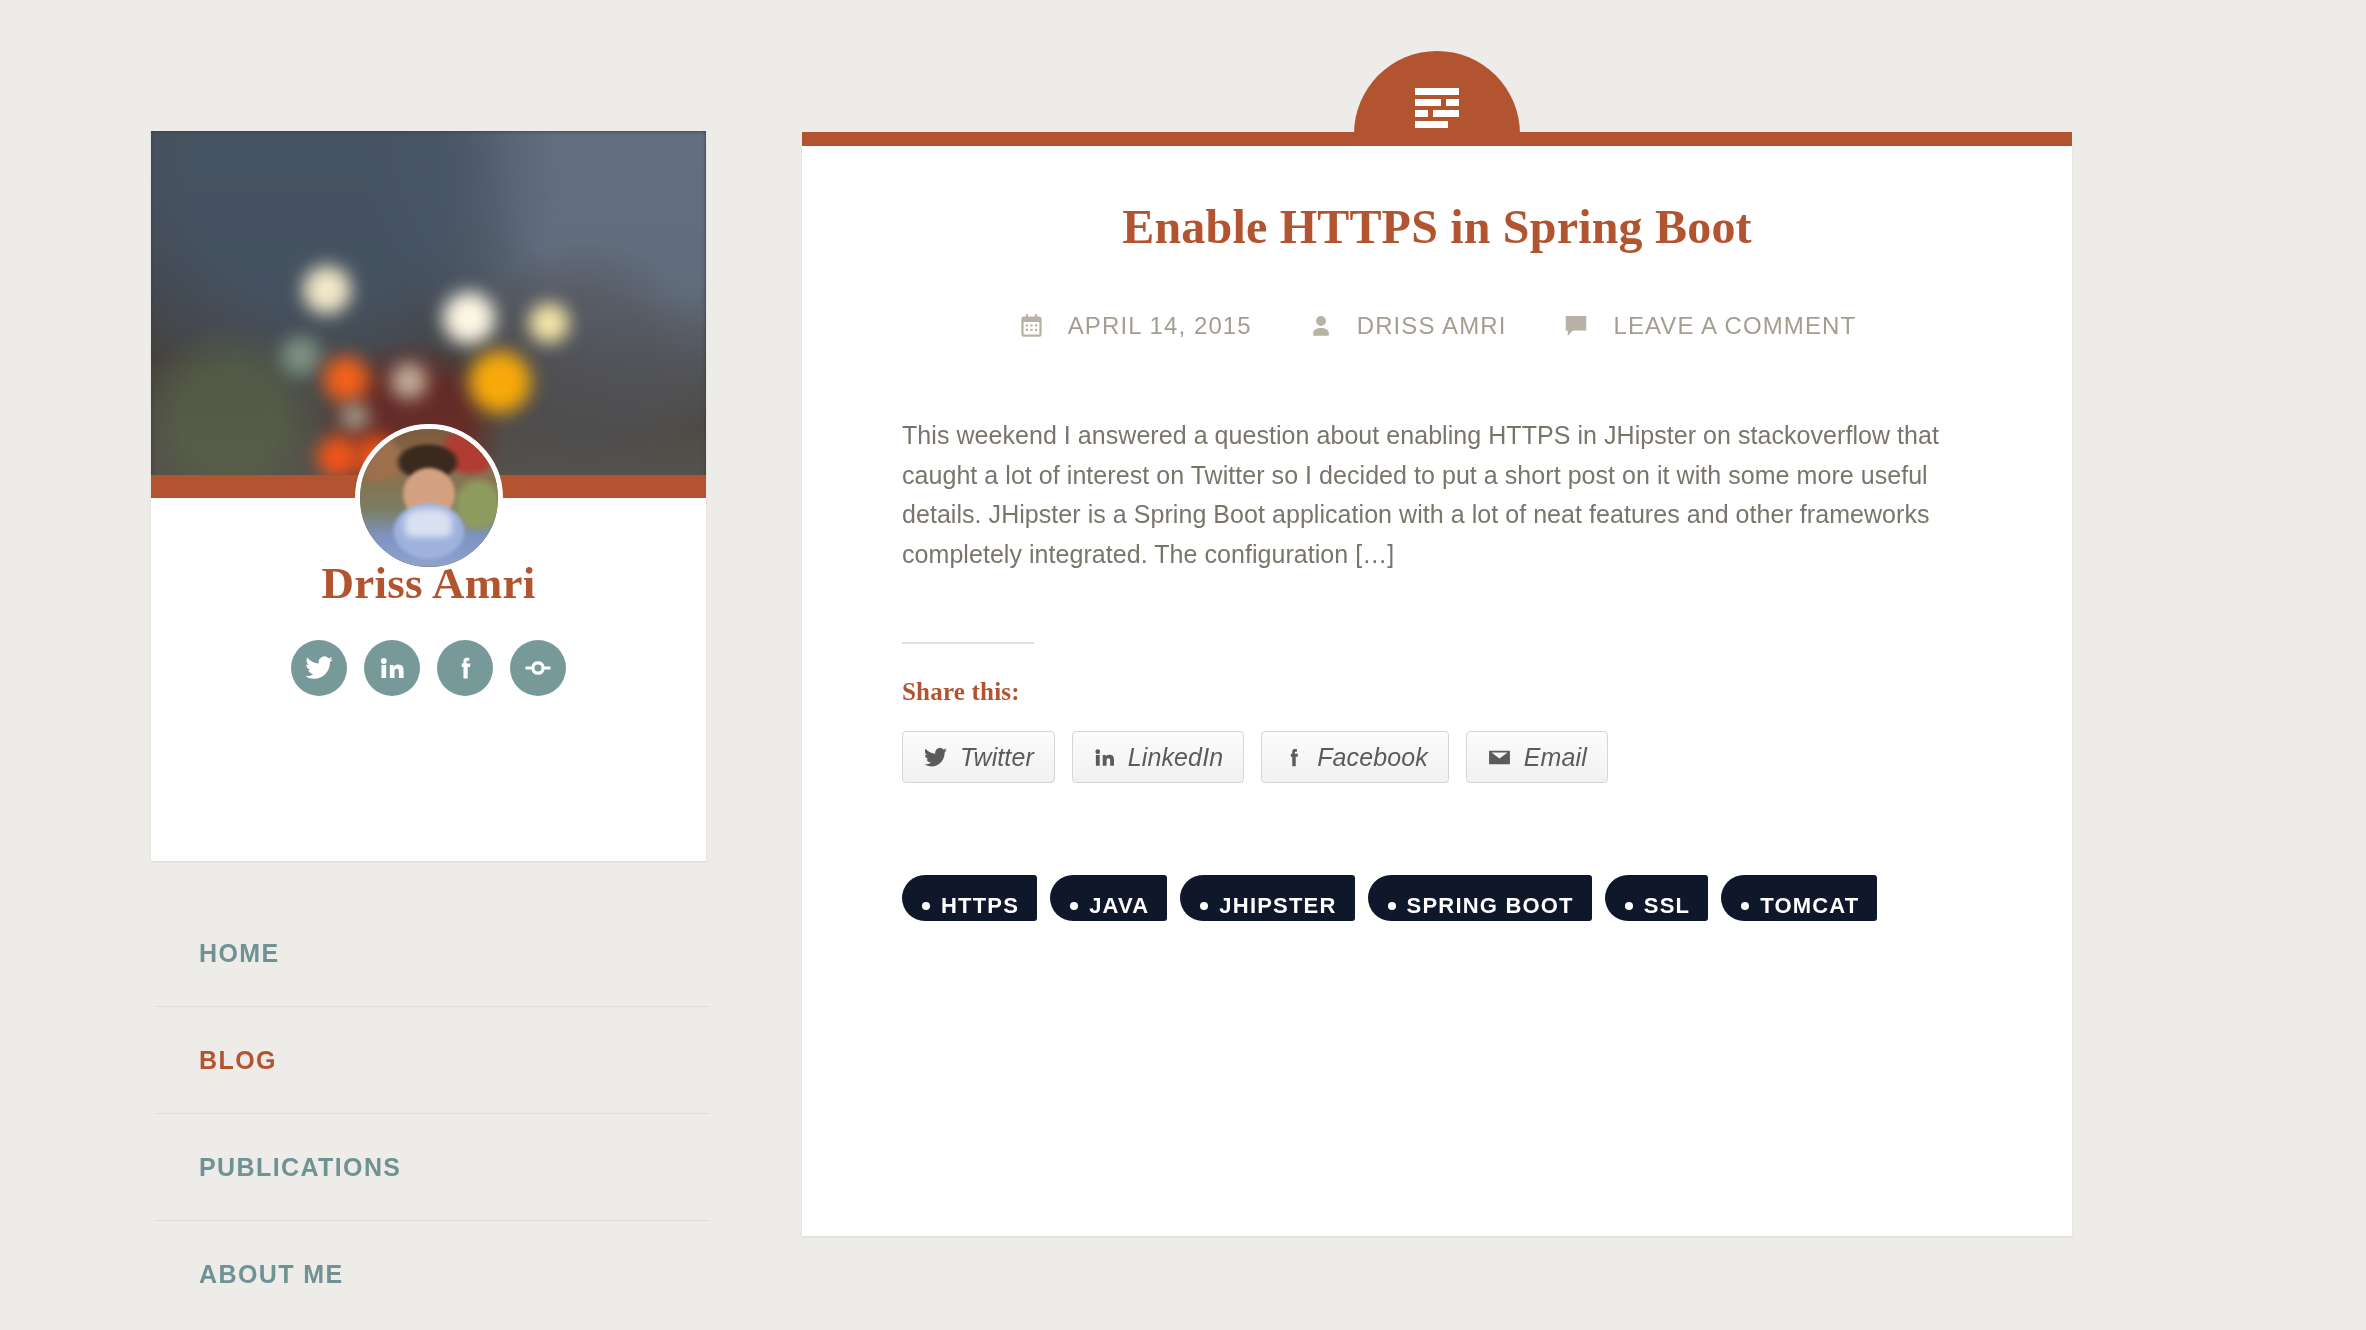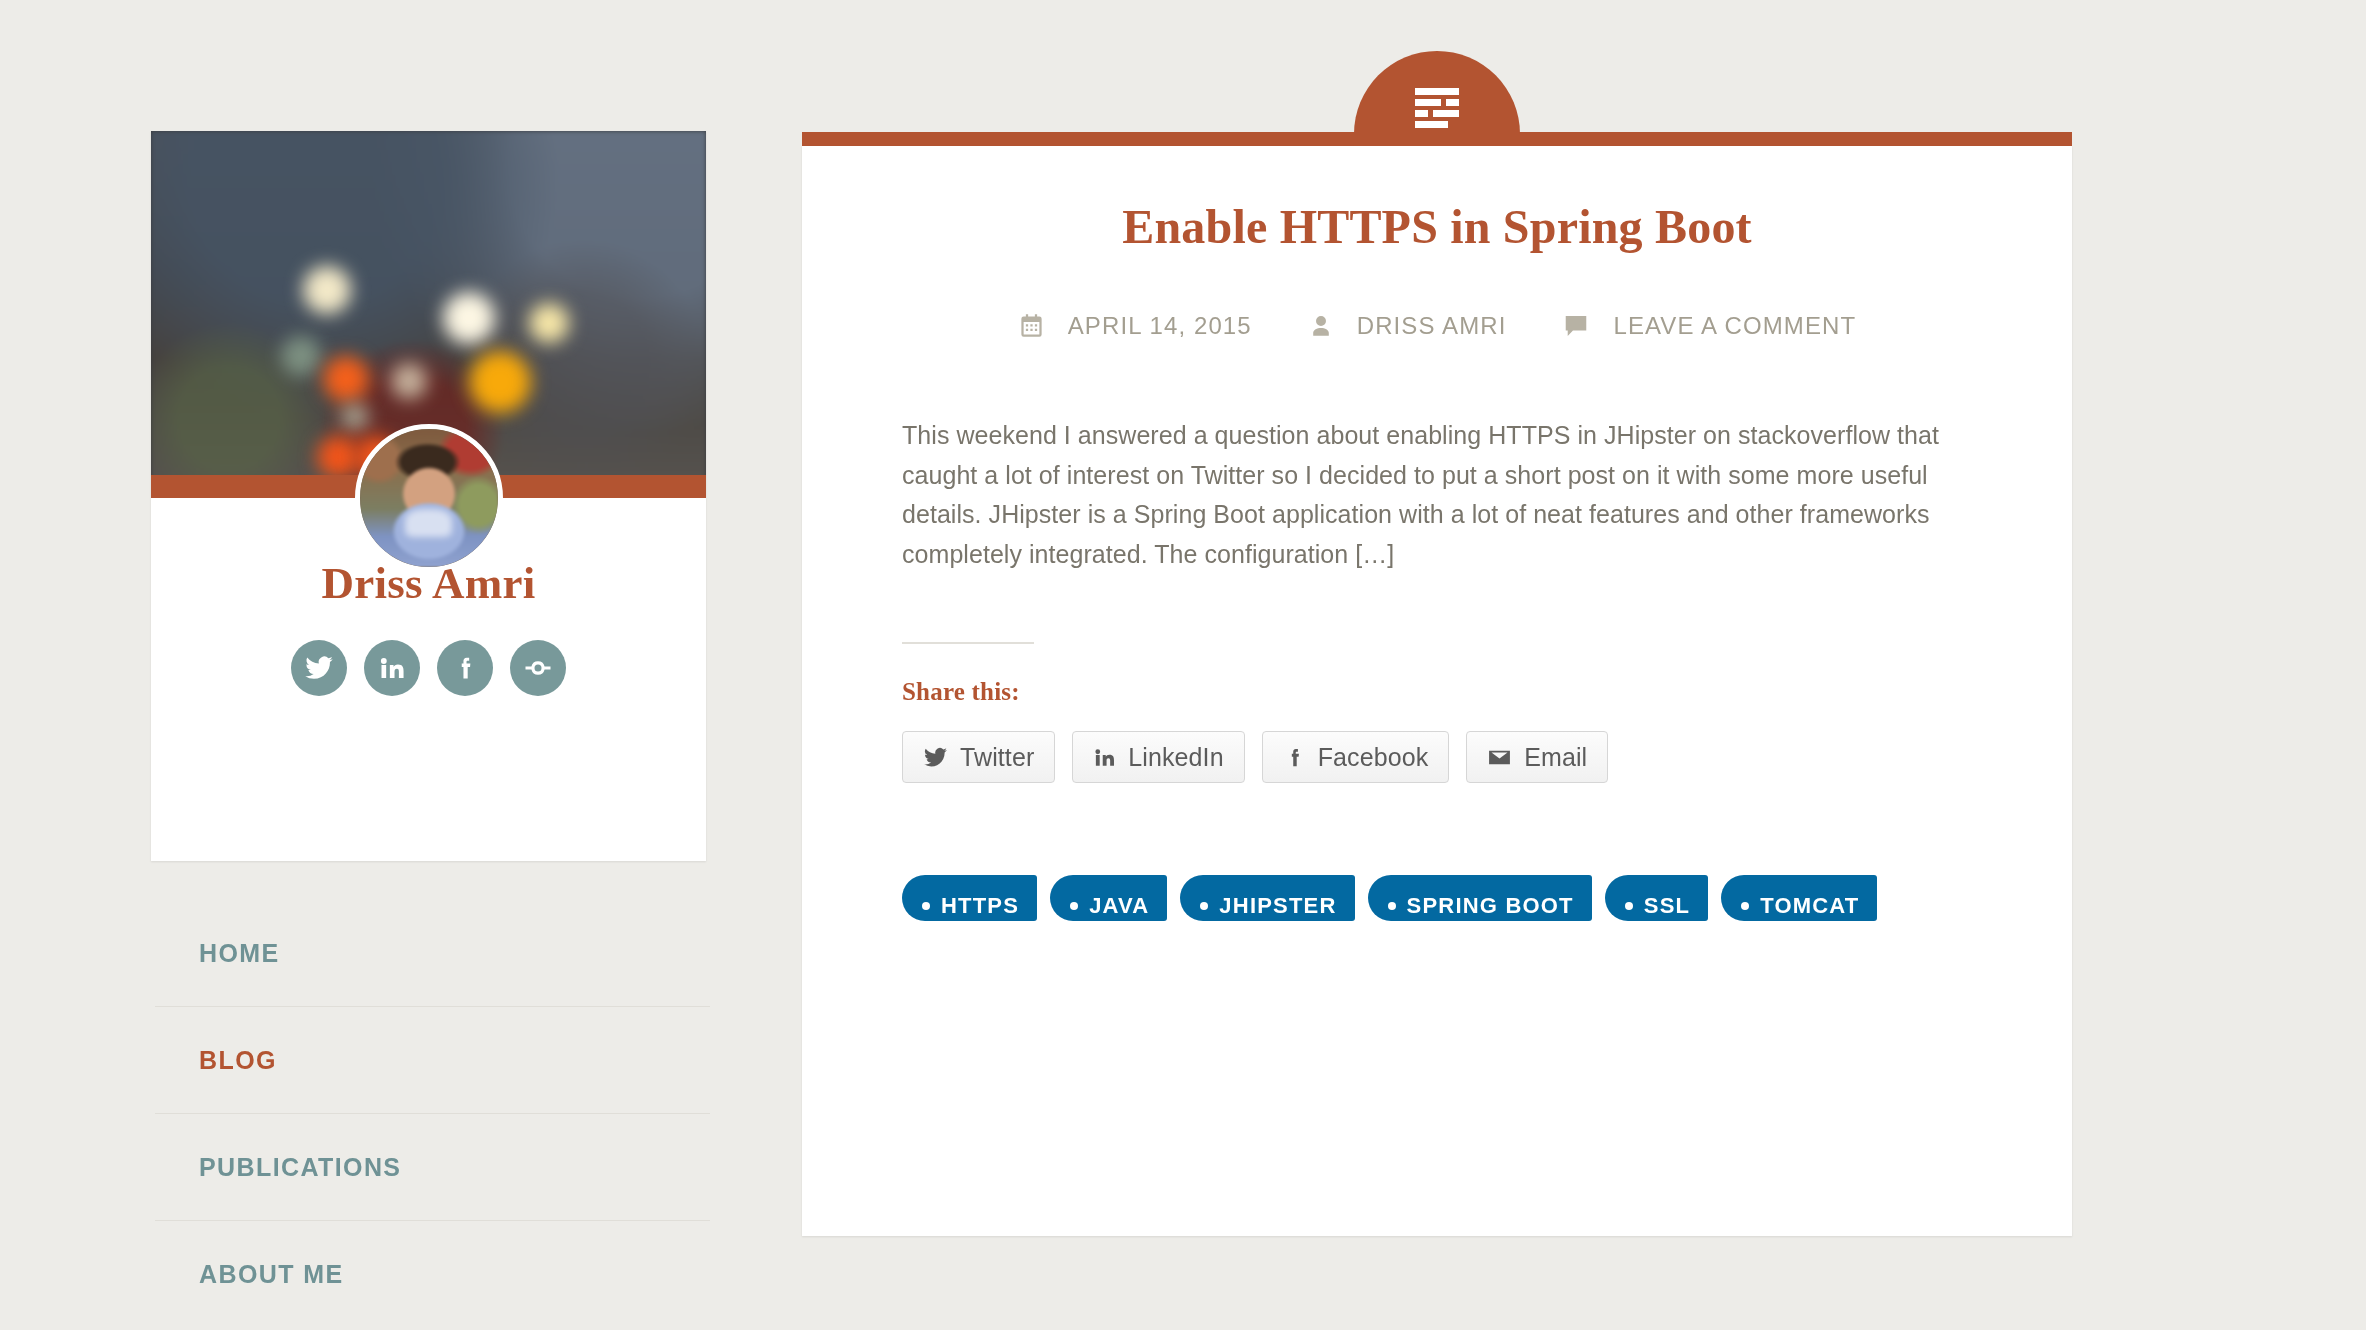--- a/index.html
+++ b/index.html
@@ -284,20 +284,21 @@
   .share-btn {
     display: flex;
     align-items: center;
     gap: 12px;
     height: 52px;
     padding: 0 20px;
     border: 1px solid #d6d6d6;
     border-radius: 4px;
     background: linear-gradient(to bottom, #fcfcfc 0%, #f1f1f1 100%);
     cursor: pointer;
+    font-style: italic;
   }
   .share-btn-label {
     font-size: 25px;
     color: #5b5b5b;
     letter-spacing: .1px;
   }
   .share-btn svg { display: block; fill: #5b5b5b; }
 
   .tags-row {
     margin-top: 92px;
@@ -305,21 +306,21 @@
     gap: 13px;
     flex-wrap: wrap;
     align-items: center;
   }
   .tag {
     display: flex;
     align-items: center;
     gap: 11px;
     height: 46px;
     padding: 16px 18px 0 20px;
-    background: #0369a1;
+    background: #0f172a;
     border-radius: 23px 3px 3px 23px;
     cursor: pointer;
   }
   .tag-dot {
     width: 8px;
     height: 8px;
     border-radius: 50%;
     background: #ffffff;
     flex: 0 0 auto;
   }

